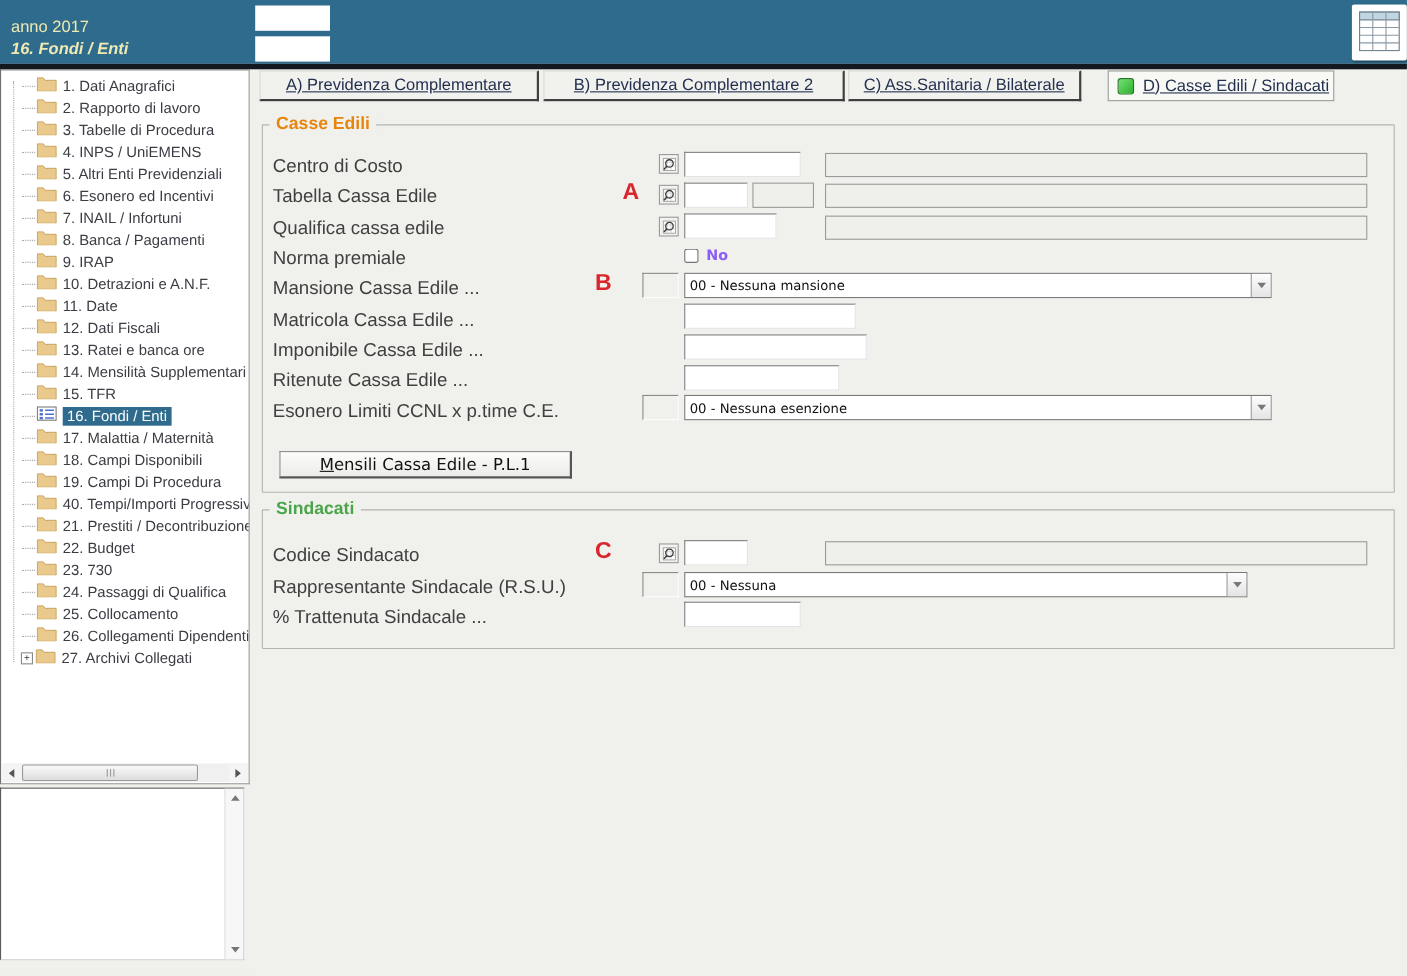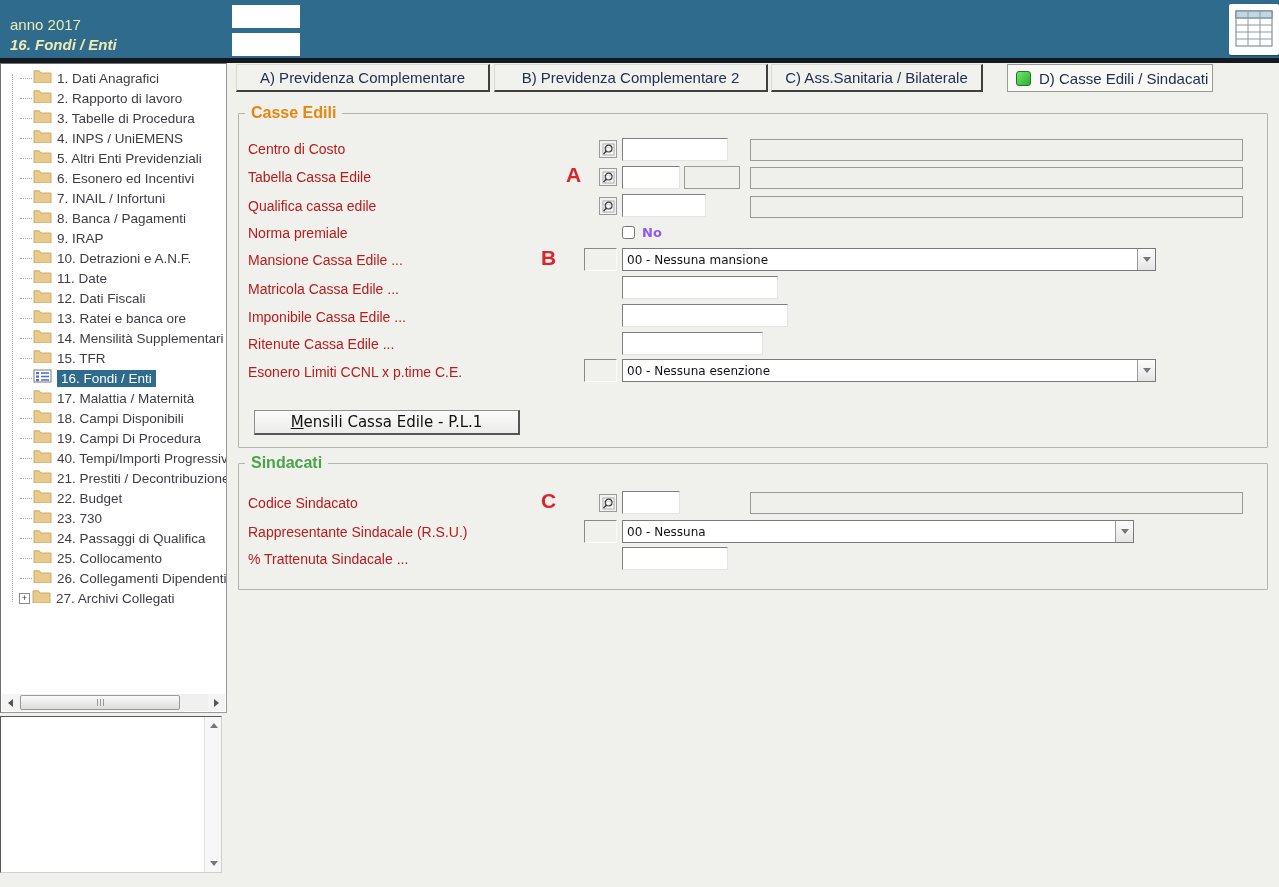--- a/index.html
+++ b/index.html
@@ -39,30 +39,30 @@
 
   
   .notes-panel { position:absolute; left:0; top:716px; width:222px; height:157px; background:#fff; border:1px solid #5a5a5a; border-right-color:#cfcfcf; border-bottom-color:#cfcfcf; }
   .vscroll { position:absolute; right:0; top:0; width:17px; height:100%; background:#f7f7f7; border-left:1px solid #e0e0e0; }
   .vscroll .scroll-btn { background:transparent; }
   .vscroll .down { position:absolute; bottom:0; }
 
   
   .main { position:absolute; left:227px; top:0; width:1052px; height:887px; }
 
-  .tab { position:absolute; top:64px; height:28px; background:#f1f1ed; border:1px solid #d8d8d6; border-right:2px solid #3f3f3f; border-bottom:2px solid #3f3f3f; color:#233050; font-size:15px; display:flex; align-items:center; justify-content:center; cursor:pointer; }
+  .tab { position:absolute; top:64px; height:28px; background:#f1f1ed; border:1px solid #d8d8d6; border-right:2px solid #3f3f3f; border-bottom:2px solid #3f3f3f; color:#233050; font-size:15px; display:flex; align-items:center; justify-content:center; cursor:pointer;text-decoration:underline; }
   .tab.active { background:#f8f8f5; border:1px solid #9a9a9a; justify-content:flex-start; padding-left:8px; gap:8px; }
   .tab-green-icon { width:15px; height:15px; border-radius:3px; background:linear-gradient(135deg,#74e274,#2fae2f); border:1px solid #1e7a1e; }
 
   .fieldset-box { position:absolute; border:1px solid #b4b4b0; border-radius:1px; }
   .legend { position:absolute; font-size:16px; font-weight:bold; background:#f0f0ec; padding:0 6px; }
   .legend.orange { color:#e8850d; }
   .legend.green { color:#4aa44a; }
 
-  .flabel { position:absolute; font-size:14px; color:#b91c1c; white-space:nowrap; }
+  .flabel { position:absolute; font-size:17px; color:#404040; white-space:nowrap; }
   .annot { position:absolute; font-size:21px; font-weight:bold; color:#d9252b; font-family:"Liberation Sans",sans-serif; }
 
   .lookup-btn { position:absolute; width:18px; height:18px; background:#f2f2f0; border:1px solid #9a9a9a; padding:0; cursor:pointer; display:flex; align-items:center; justify-content:center; }
   .tinput { position:absolute; height:23px; background:#fff; border:1px solid #7f7f7f; border-bottom-color:#e4e4e4; border-right-color:#e4e4e4; font-size:13px; padding:0 4px; font-family:"DejaVu Sans",sans-serif; }
   .ro-field { position:absolute; height:22px; background:#efefec; border:1px solid #9a9a9a; }
   .prefix-box { position:absolute; width:33px; height:23px; background:#f0f0ec; border:1px solid #8a8a8a; border-bottom-color:#fdfdfd; border-right-color:#fdfdfd; }
   .combo { position:absolute; height:23px; background:#fff; border:1px solid #7a7a7a; display:flex; align-items:center; cursor:pointer; }
   .combo .combo-text { flex:1; font-size:12px; font-family:"DejaVu Sans",sans-serif; color:#111; padding:0 4px; white-space:nowrap; overflow:hidden; }
   .combo .combo-arrow { width:18px; height:100%; background:linear-gradient(#fdfdfd,#e4e4e4); border-left:1px solid #9a9a9a; display:flex; align-items:center; justify-content:center; }
   .checkbox { position:absolute; width:13px; height:13px; accent-color:#444; }

